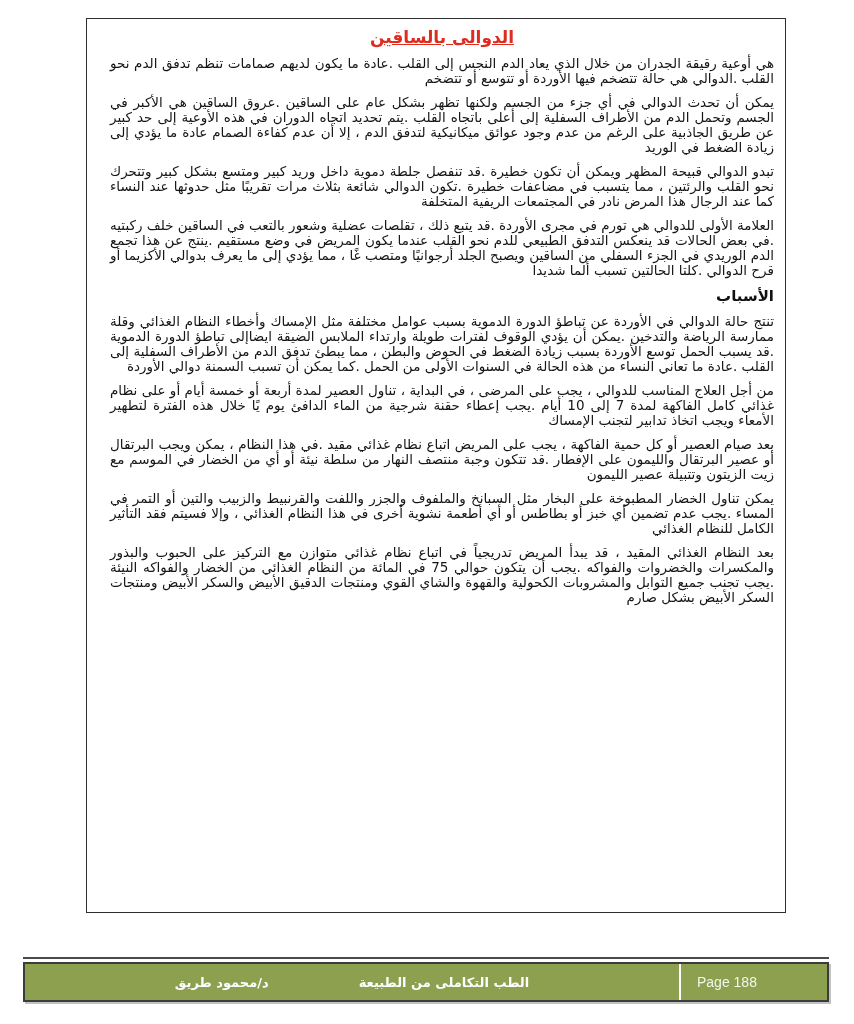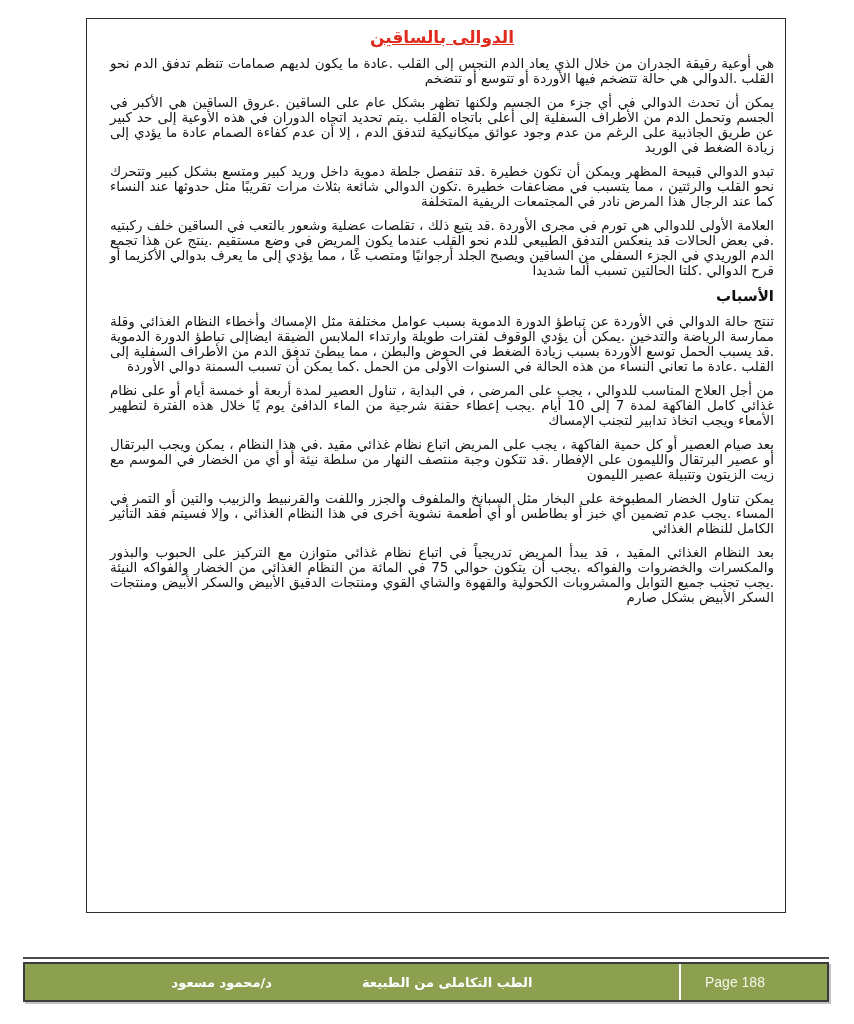--- a/index.html
+++ b/index.html
@@ -83,21 +83,21 @@
     letter-spacing: 3px;
   }
   .cell-divider {
     width: 2px;
     background: #ffffff;
   }
   .cell-page {
     width: 146px;
     display: flex;
     align-items: center;
-    padding-left: 24px;
+    padding-left: 16px;
     box-sizing: border-box;
     color: #f4f6ea;
     font-family: "Liberation Sans", sans-serif;
     font-size: 14px;
   }
 </style>
 </head>
 <body>
 
 <div class="page">
@@ -118,21 +118,21 @@
     <p>بعد صيام العصير أو كل حمية الفاكهة ، يجب على المريض اتباع نظام غذائي مقيد .في هذا النظام ، يمكن ويجب البرتقال أو عصير البرتقال والليمون على الإفطار .قد تتكون وجبة منتصف النهار من سلطة نيئة أو أي من الخضار في الموسم مع زيت الزيتون وتتبيلة عصير الليمون</p>
     <p>يمكن تناول الخضار المطبوخة على البخار مثل السبانخ والملفوف والجزر واللفت والقرنبيط والزبيب والتين أو التمر في المساء .يجب عدم تضمين أي خبز أو بطاطس أو أي أطعمة نشوية أخرى في هذا النظام الغذائي ، وإلا فسيتم فقد التأثير الكامل للنظام الغذائي</p>
     <p>بعد النظام الغذائي المقيد ، قد يبدأ المريض تدريجياً في اتباع نظام غذائي متوازن مع التركيز على الحبوب والبذور والمكسرات والخضروات والفواكه .يجب أن يتكون حوالي 75 في المائة من النظام الغذائي من الخضار والفواكه النيئة .يجب تجنب جميع التوابل والمشروبات الكحولية والقهوة والشاي القوي ومنتجات الدقيق الأبيض والسكر الأبيض ومنتجات السكر الأبيض بشكل صارم</p>
   </div>
 
   <div class="footer-wrap">
     <div class="footer-rule"></div>
     <div class="footer-bar">
       <div class="cell-main">
         <span>الطب التكاملى من الطبيعة</span>
-        <span>د/محمود مسعود</span>
+        <span>د/محمود طريق</span>
       </div>
       <div class="cell-divider"></div>
       <div class="cell-page">
         <span>Page 188</span>
       </div>
     </div>
   </div>
 
 </div>
 

